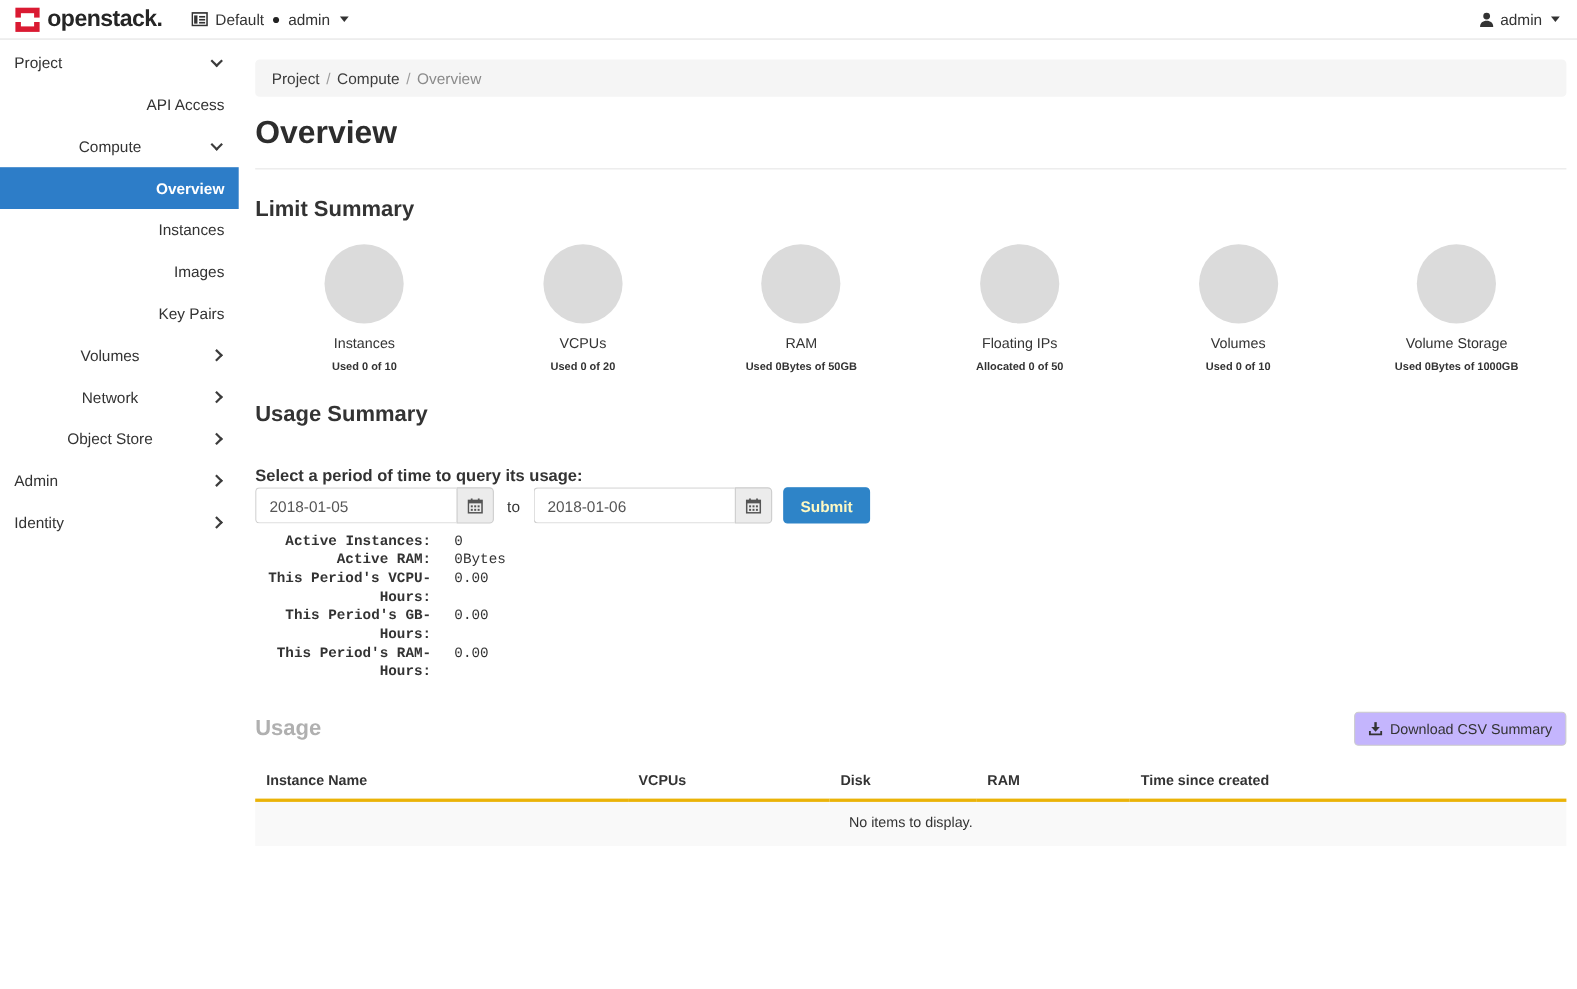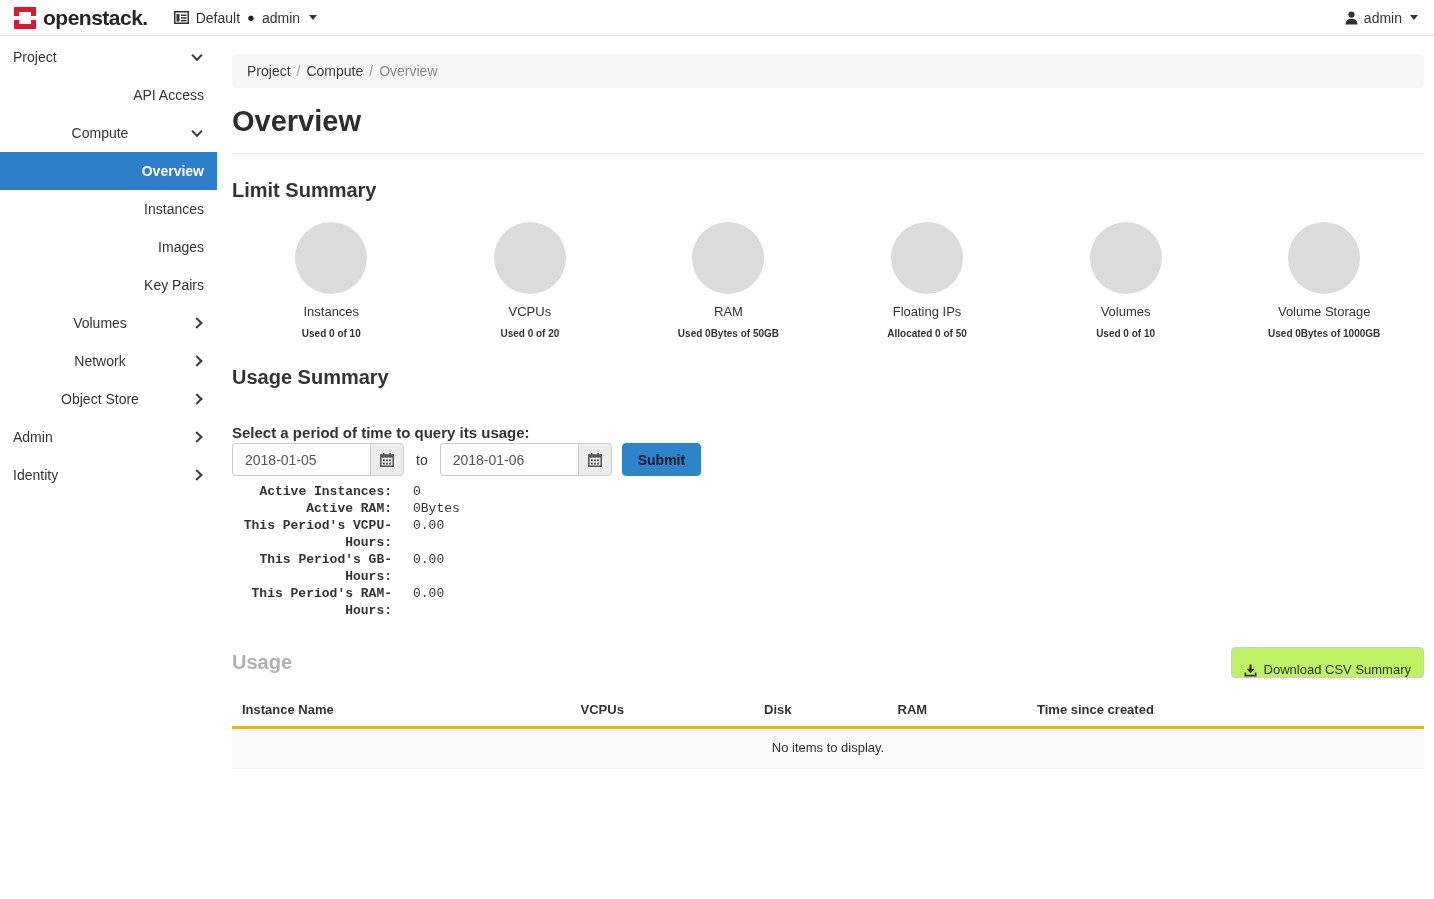--- a/index.html
+++ b/index.html
@@ -55,44 +55,44 @@
   .pie { width:72px; height:72px; border-radius:50%; margin:10px auto 10px; background:#dbdbdb; }
   .chart-label { font-size:13px; color:#333; margin-bottom:9px; }
   .chart-usage { font-size:10px; font-weight:bold; color:#333; }
   
   .section-usage { margin-top:36px; }
   .form-label { font-size:15px; font-weight:bold; color:#333; margin:35px 0 2px; }
   .form-help { font-size:13px; color:#a8a8a8; margin:0 0 14px; }
   .date-row { display:flex; align-items:center; gap:10px; }
   .input-group { display:flex; }
   .date-input {
-    width:138px; height:33px; border:1px solid #ccc; border-right:0;
+    width:183px; height:33px; border:1px solid #ccc; border-right:0;
     border-radius:4px 0 0 4px; padding:0 12px; font-size:14px; color:#555;
     font-family:"Liberation Sans", sans-serif; outline:none; background:#fff;
   }
   .input-addon {
     width:34px; height:33px; border:1px solid #ccc; border-radius:0 4px 4px 0;
     background:#ececec; display:flex; align-items:center; justify-content:center; cursor:pointer;
   }
   .to-label { color:#333; padding:0 2px; }
   .btn-primary {
-    background:#2e84c8; color:#0f172a; font-weight:bold; font-size:14px;
+    background:#2e84c8; color:#fef9c3; font-weight:bold; font-size:14px;
     border:1px solid #2e84c8; border-radius:4px; padding:0 15px; height:33px;
     font-family:"Liberation Sans", sans-serif; cursor:pointer;
   }
   .stats { margin-top:7px;font-family:Liberation Mono, monospace; }
   .stat-row { display:flex; font-size:13px; line-height:17px; }
   .stat-label { width:160px; text-align:right; font-weight:bold; color:#333; }
   .stat-value { margin-left:21px; color:#333; }
   
   .usage-header { display:flex; justify-content:space-between; align-items:center; margin-top:28px; }
   h2.muted-heading { font-size:20px; font-weight:bold; color:#b0b0b0; margin:0; }
   .btn-default {
-    border:1px solid #ccc; background:#bef264; border-radius:4px; height:31px;
-    padding:0 12px; font-size:13px; color:#333; display:flex; gap:7px; align-items:flex-end;
+    border:1px solid #ccc; background:#c4b5fd; border-radius:4px; height:31px;
+    padding:0 12px; font-size:13px; color:#333; display:flex; gap:7px; align-items:center;
     font-family:"Liberation Sans", sans-serif; cursor:pointer;
   }
   table.usage-table { width:100%; border-collapse:collapse; margin-top:15px; }
   .usage-table th { text-align:left; font-size:13px; color:#333; padding:9px 10px; border-bottom:3px solid #eab308; font-weight:bold; }
   .usage-table td.empty-cell { background:#f9f9f9; text-align:center; font-size:13px; color:#333; padding:11px 10px 14px; }
   .icon-svg { display:block; }
 </style>
 </head>
 <body>
 

